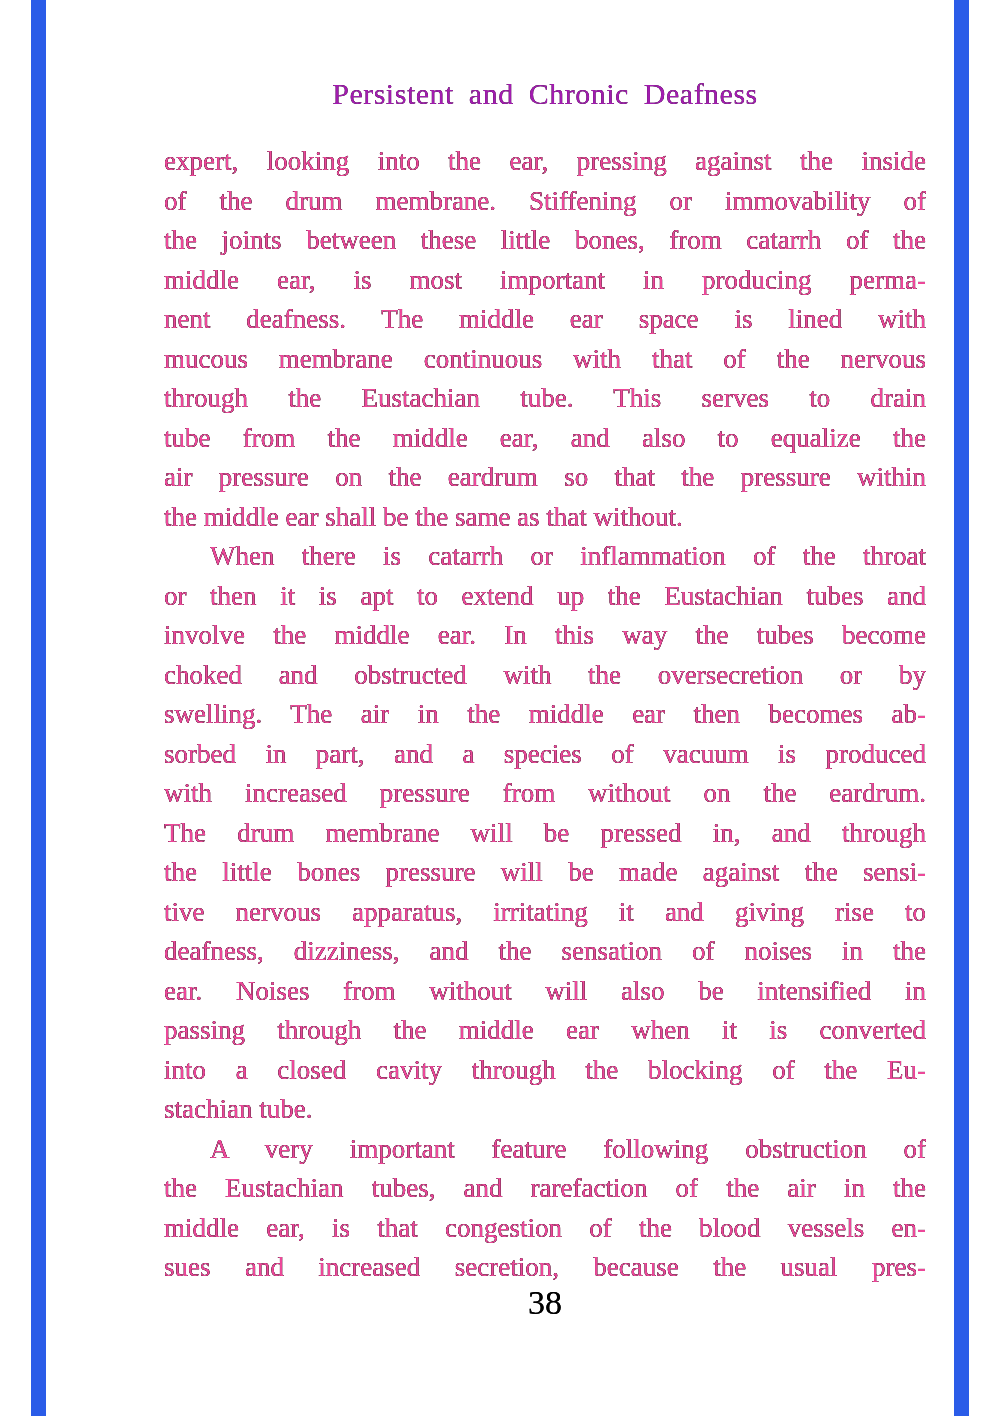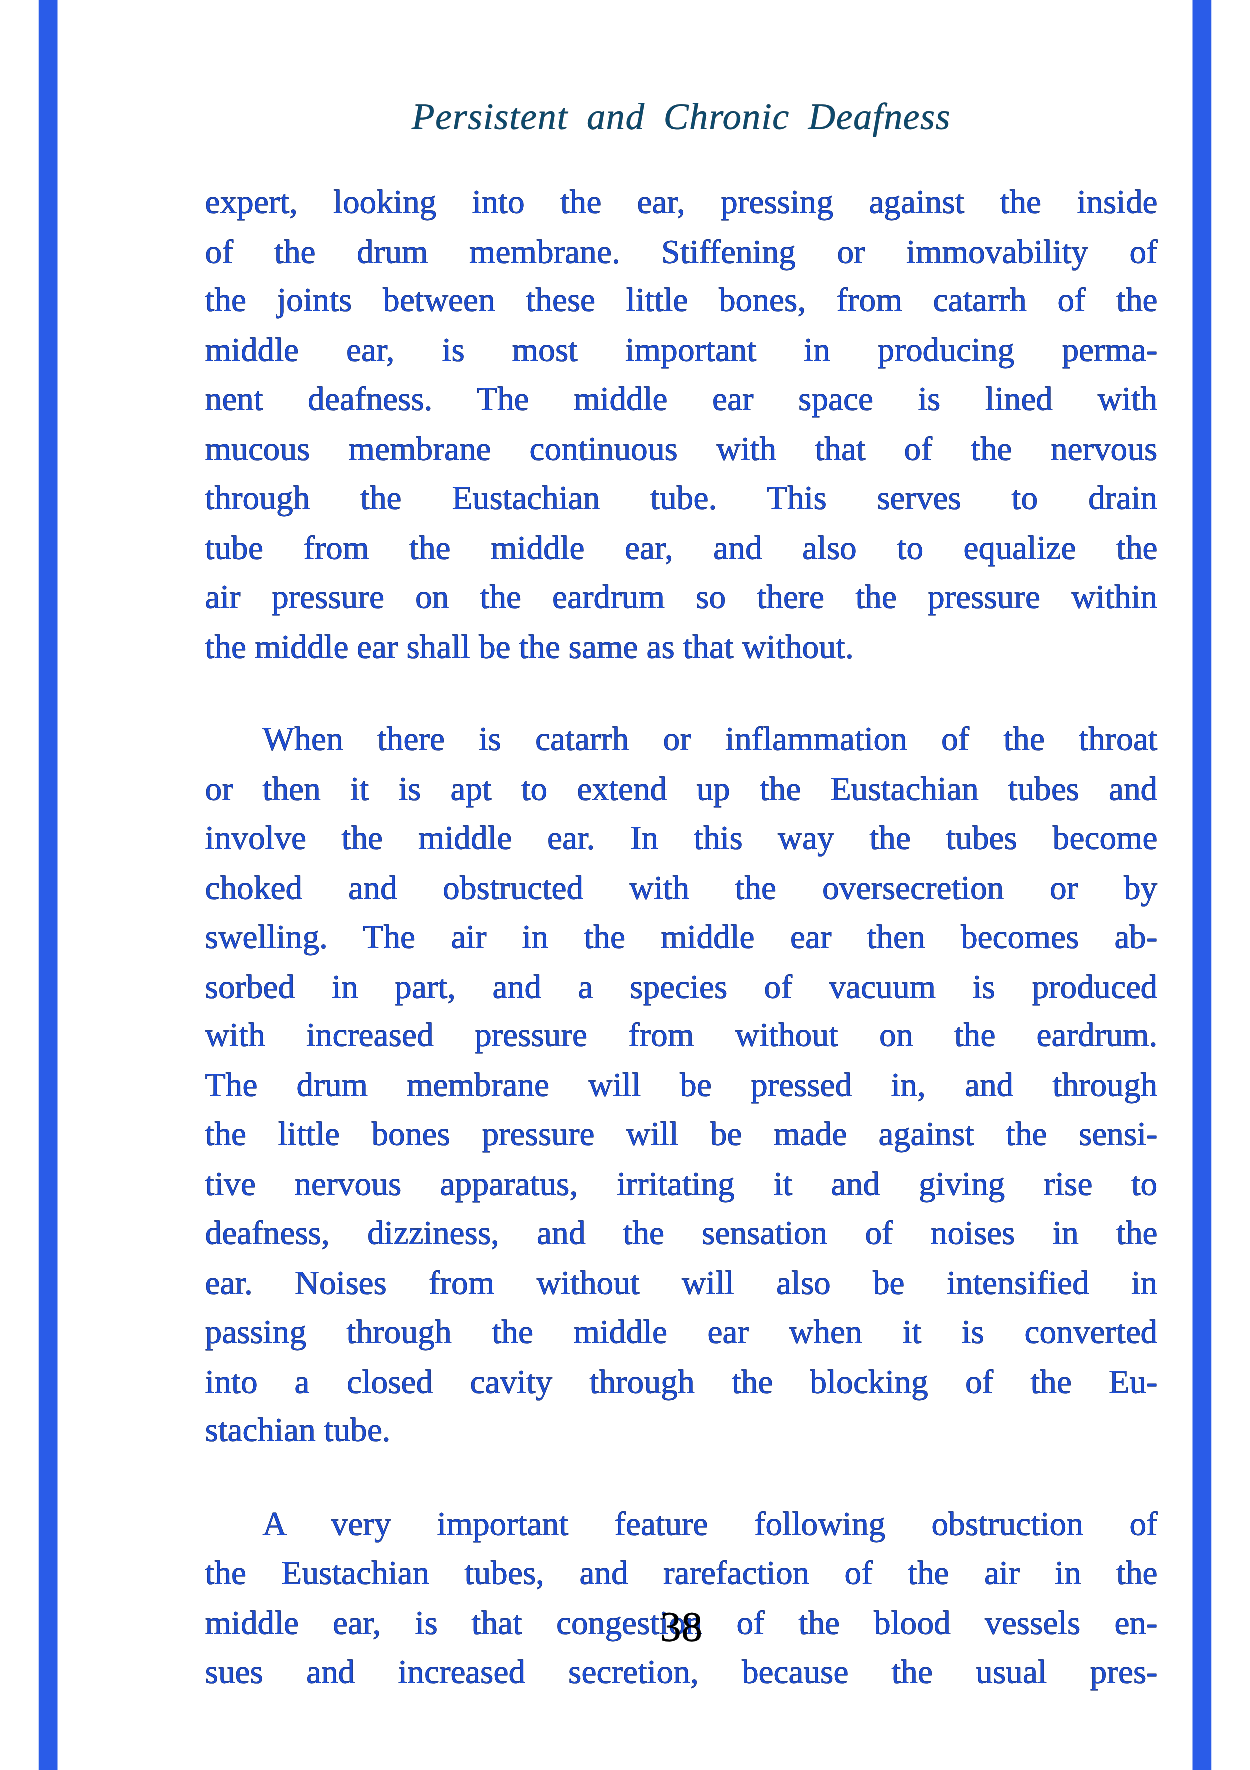--- a/index.html
+++ b/index.html
@@ -23,52 +23,50 @@
     width: 15px;
   }
   .edge-left  { left: 31px; }
   .edge-right { left: 954px; }
   .running-head {
     position: absolute;
     top: 74px;
     left: 164px;
     width: 762px;
     text-align: center;
-    font-style: italic;
     font-size: 30px;
     line-height: 40px;
     word-spacing: 7px;
     letter-spacing: 0.5px;
-    color: #0c4a6e;
+    color: #a21caf;
     text-shadow: 0 0 0.4px #000;
   }
   .body-text {
     position: absolute;
     top: 142px;
     left: 164px;
     width: 762px;
     font-size: 27px;
     line-height: 39.5px;
-    color: #1d4ed8;
+    color: #ec4899;
     text-shadow: 0 0 0.4px #000, 0 0 0.3px #000;
   }
   .line {
     text-align: justify;
     text-align-last: justify;
     white-space: normal;
     height: 39.5px;
     overflow: visible;
   }
   .line.no-just {
     text-align: center;
     text-align-last: left;
   }
   .line.indent {
     text-indent: 46px;
-    margin-top: 35px;
   }
   .page-number {
     position: absolute;
     top: 1286px;
     left: 164px;
     width: 762px;
     text-align: center;
     font-size: 34px;
     line-height: 34px;
     color: #000;
@@ -86,21 +84,21 @@
 
   <div class="body-text" id="body-text">
       <div class="line">expert, looking into the ear, pressing against the inside</div>
       <div class="line">of the drum membrane. Stiffening or immovability of</div>
       <div class="line">the joints between these little bones, from catarrh of the</div>
       <div class="line">middle ear, is most important in producing perma-</div>
       <div class="line">nent deafness. The middle ear space is lined with</div>
       <div class="line">mucous membrane continuous with that of the nervous</div>
       <div class="line">through the Eustachian tube. This serves to drain</div>
       <div class="line">tube from the middle ear, and also to equalize the</div>
-      <div class="line">air pressure on the eardrum so there the pressure within</div>
+      <div class="line">air pressure on the eardrum so that the pressure within</div>
       <div class="line no-just">the middle ear shall be the same as that without.</div>
       <div class="line indent">When there is catarrh or inflammation of the throat</div>
       <div class="line">or then it is apt to extend up the Eustachian tubes and</div>
       <div class="line">involve the middle ear. In this way the tubes become</div>
       <div class="line">choked and obstructed with the oversecretion or by</div>
       <div class="line">swelling. The air in the middle ear then becomes ab-</div>
       <div class="line">sorbed in part, and a species of vacuum is produced</div>
       <div class="line">with increased pressure from without on the eardrum.</div>
       <div class="line">The drum membrane will be pressed in, and through</div>
       <div class="line">the little bones pressure will be made against the sensi-</div>

